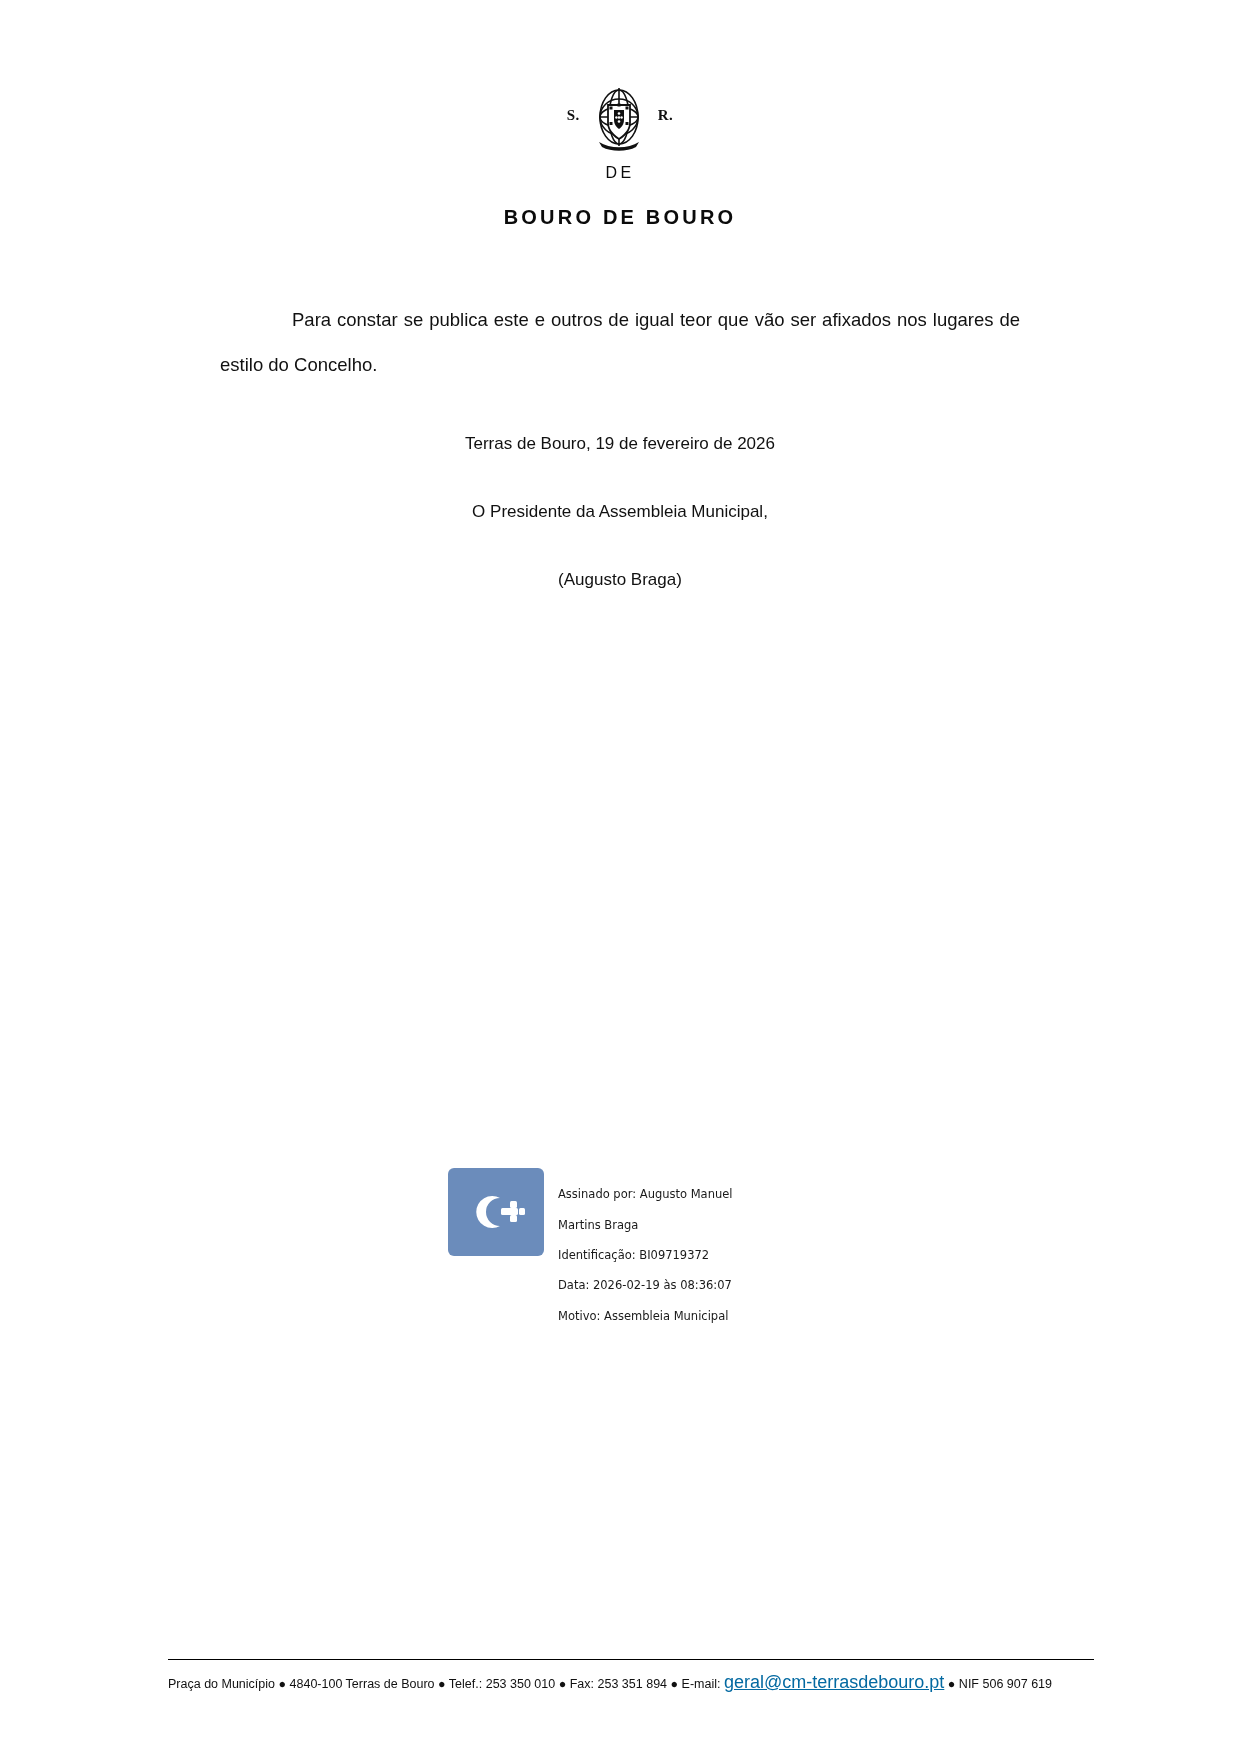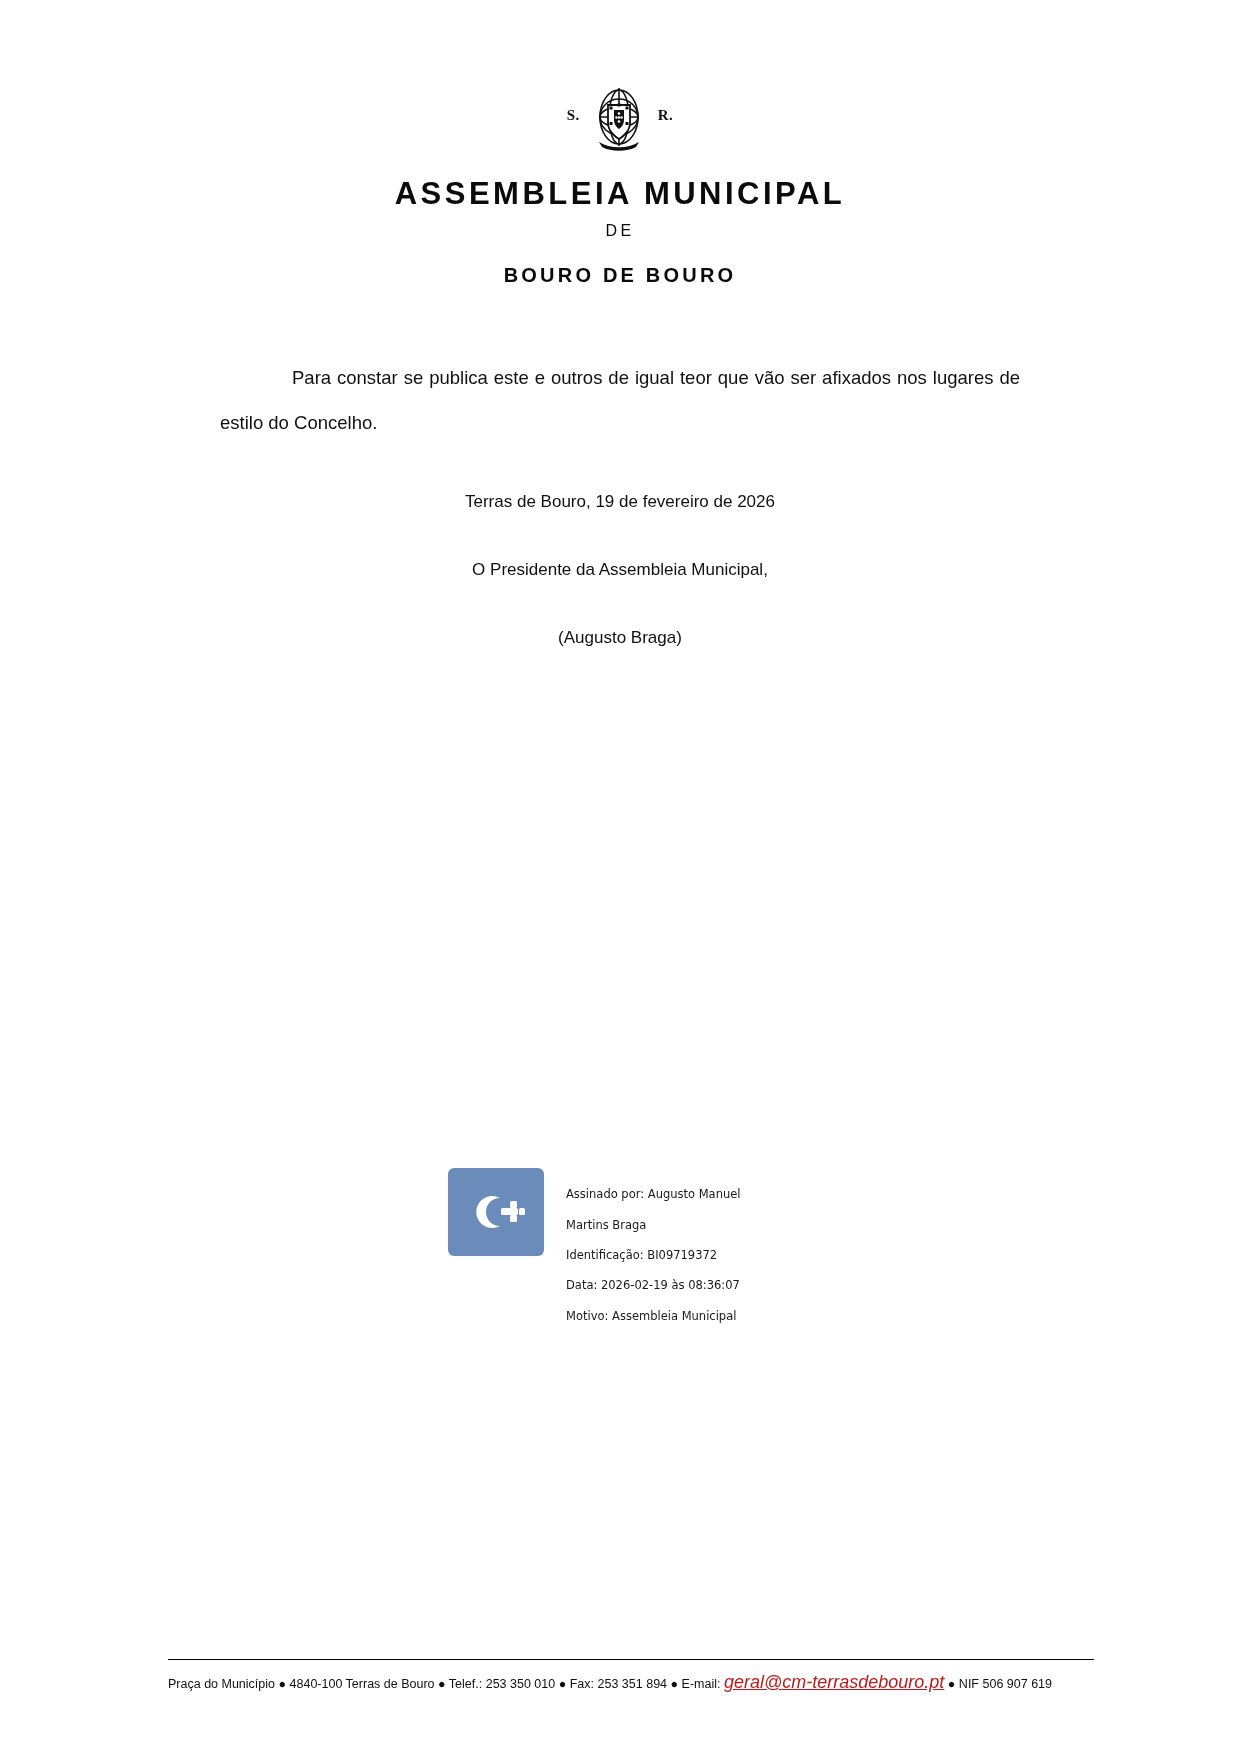--- a/index.html
+++ b/index.html
@@ -96,21 +96,21 @@
   .sp-2 { margin-top: 48px; }
   .sp-3 { margin-top: 48px; }
 
   
   .signature {
     position: absolute;
     left: 448px;
     top: 1168px;
     display: flex;
     align-items: flex-start;
-    gap: 22px;
+    gap: 14px;
   }
   .sig-logo {
     width: 96px;
     height: 88px;
     background: #6b8cbb;
     border-radius: 6px;
     position: relative;
     flex: 0 0 auto;
   }
   .sig-logo svg { position: absolute; left: 0; top: 0; }
@@ -136,24 +136,23 @@
     margin-bottom: 9px;
   }
   .footer-text {
     font-size: 12.5px;
     color: #111;
     line-height: 1.5;
     font-family: "Liberation Sans", sans-serif;
   }
   .footer-email {
     font-size: 18px;
-    color: #b91c1c;
+    color: #0369a1;
     text-decoration: underline;
     font-family: "Liberation Sans", sans-serif;
-    font-style: italic;
   }
   .bullet { letter-spacing: 0; }
 </style>
 </head>
 <body>
 
 <div class="page">
 
   <div class="header">
 
@@ -191,21 +190,20 @@
             <rect x="35.5" y="43" width="3" height="3"></rect>
           </g>
 
           <path d="M9 63 C20 70 38 70 49 63 L46 68 C37 73 21 73 12 68 Z" fill="#111"></path>
         </svg>
       </span>
 
       <span class="crest-letter">R.</span>
     </div>
 
-    <div class="org-title">ASSEMBLEIA MUNICIPAL</div>
     <div class="org-de">DE</div>
     <div class="org-place">BOURO DE BOURO</div>
   </div>
 
   <div class="content">
     <div class="para">Para constar se publica este e outros de igual teor que vão ser afixados nos lugares de estilo do Concelho.</div>
 
     <div class="centered-line sp-1">Terras de Bouro, 19 de fevereiro de 2026</div>
 
     <div class="centered-line sp-2">O Presidente da Assembleia Municipal,</div>

